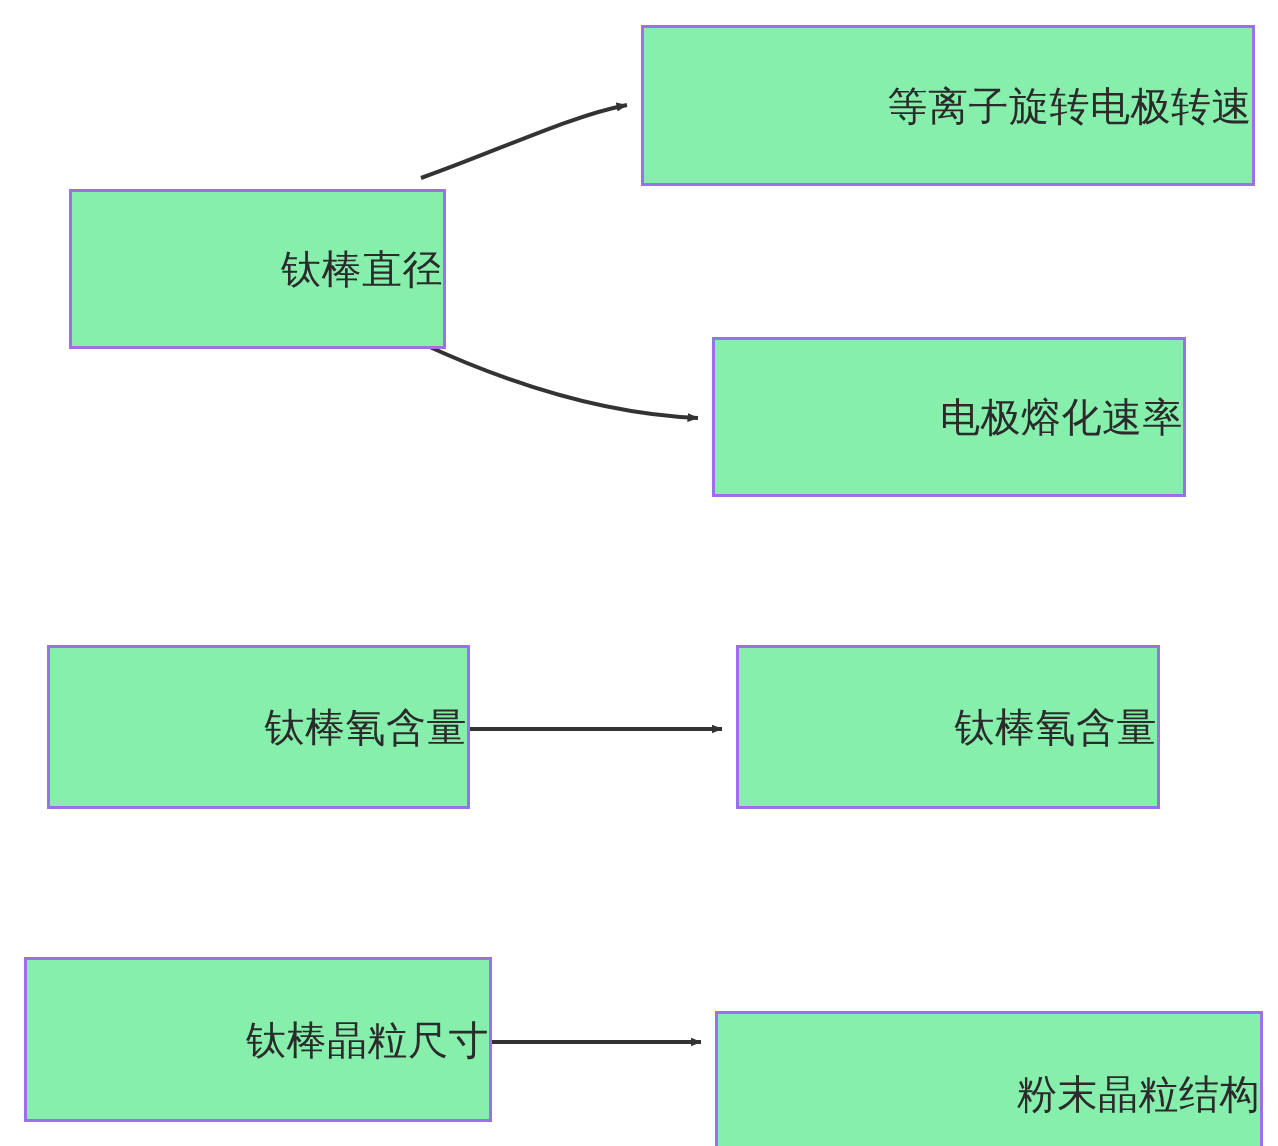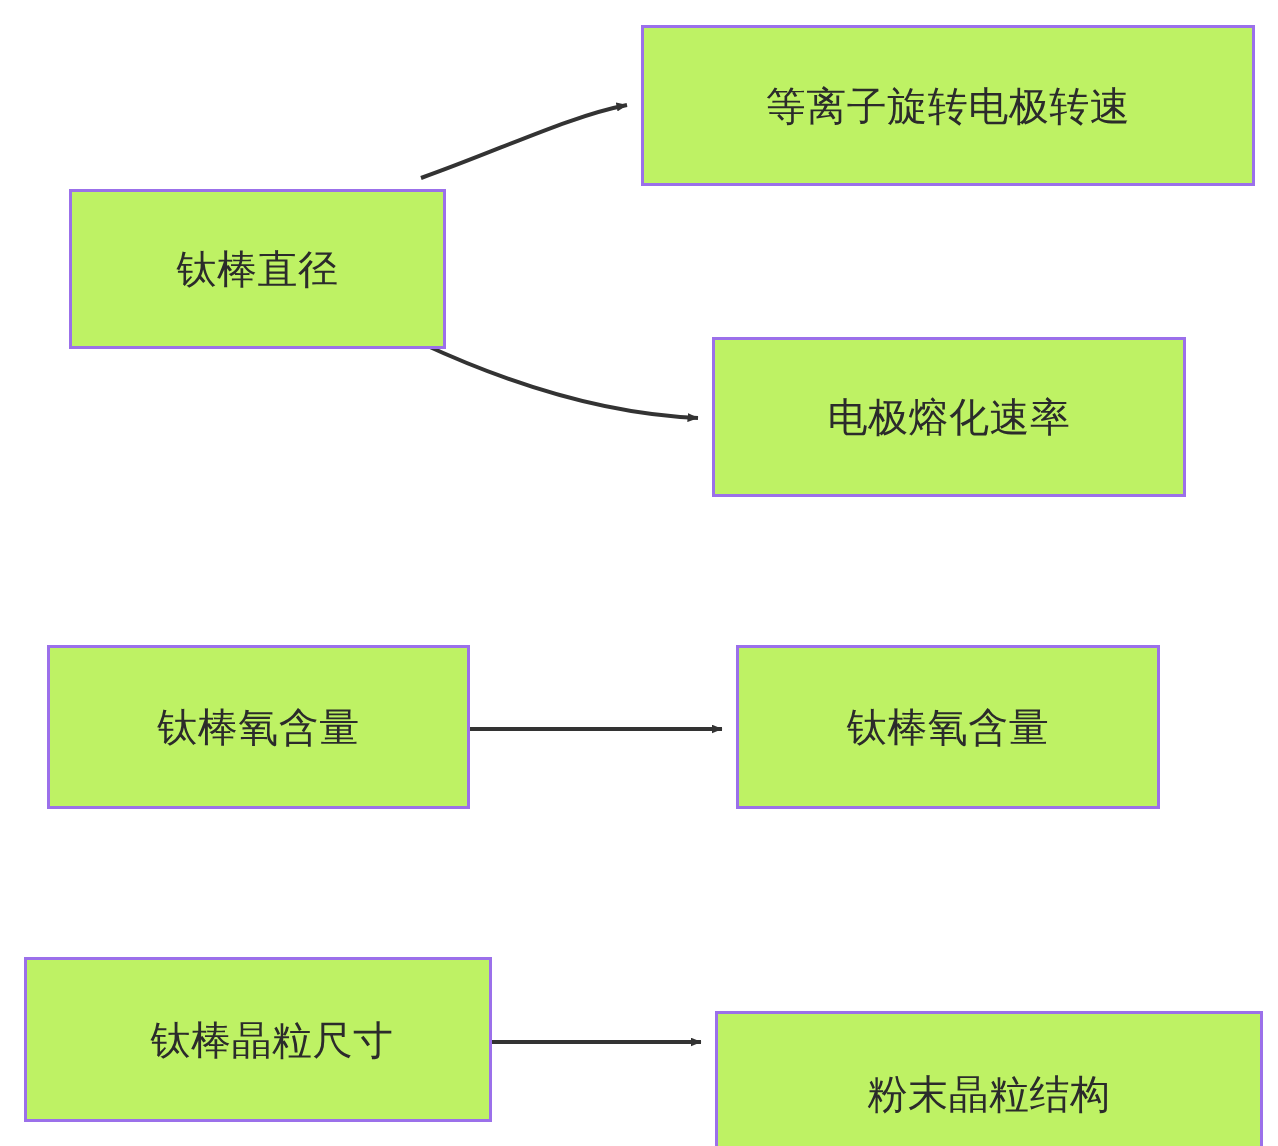--- a/index.html
+++ b/index.html
@@ -22,25 +22,25 @@
     position: absolute;
     left: 0;
     top: 0;
     width: 1278px;
     height: 1146px;
     pointer-events: none;
   }
   .node {
     position: absolute;
     box-sizing: border-box;
-    background: #bef264;
+    background: #86efac;
     border: 3px solid #9b70ea;
     display: flex;
     align-items: center;
-    justify-content: center;
+    justify-content: flex-end;
     text-align: center;
   }
   .node-label {
     font-size: 40px;
     line-height: 1.2;
     color: #2b2b2b;
     letter-spacing: 0.5px;
     white-space: nowrap;
   }
 

